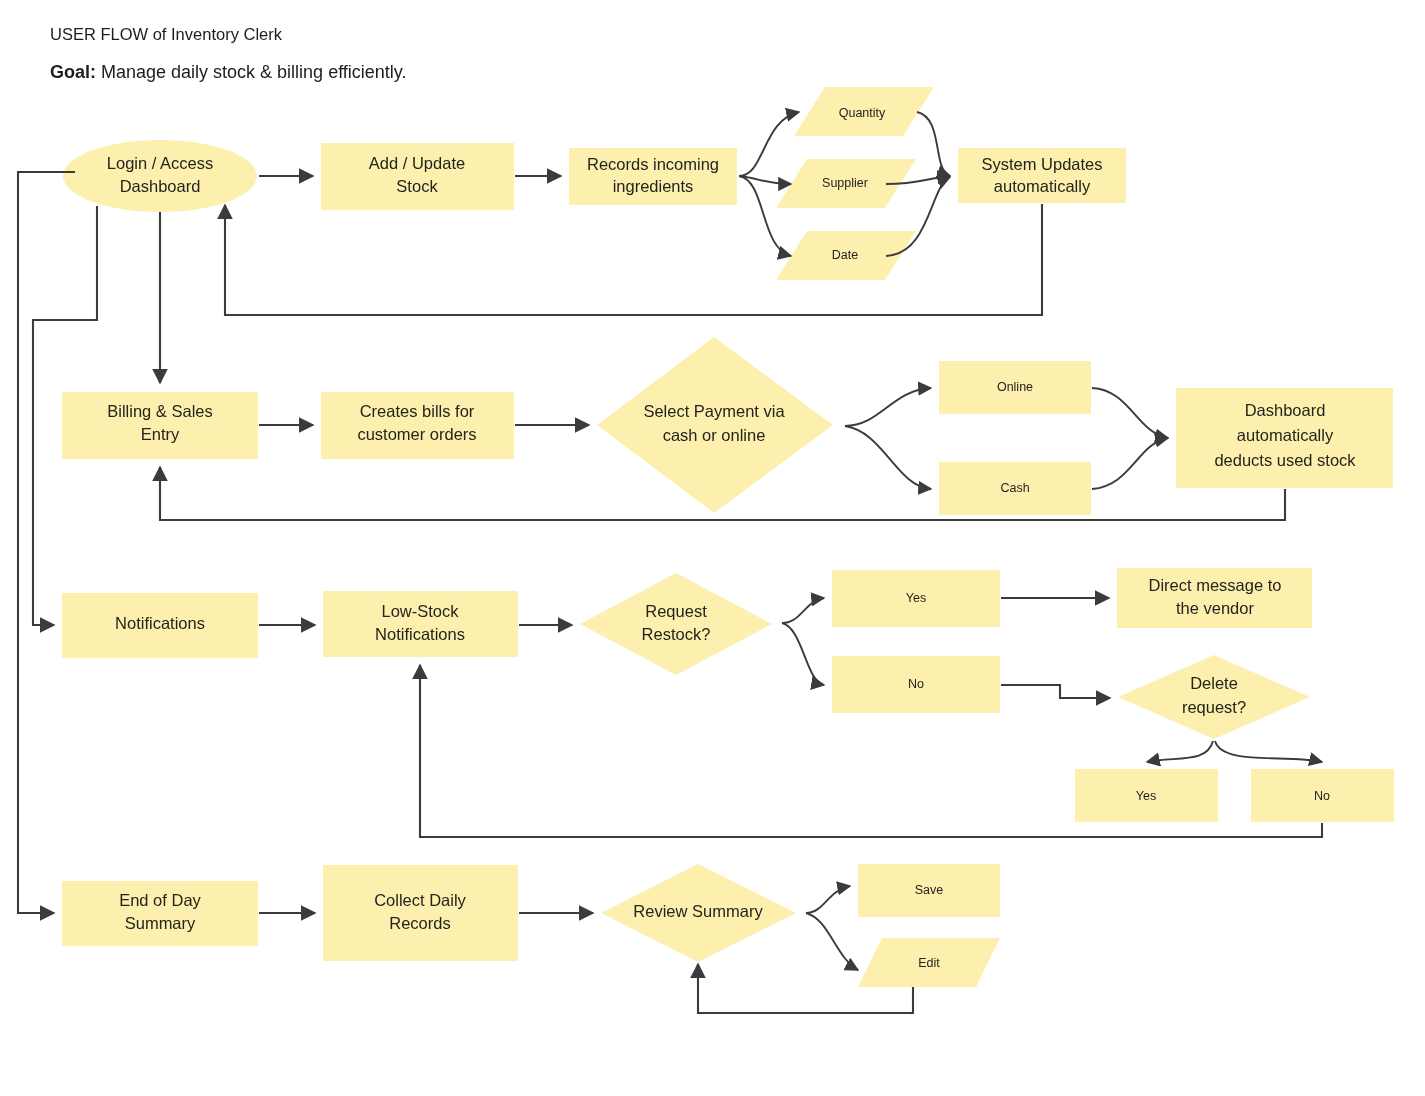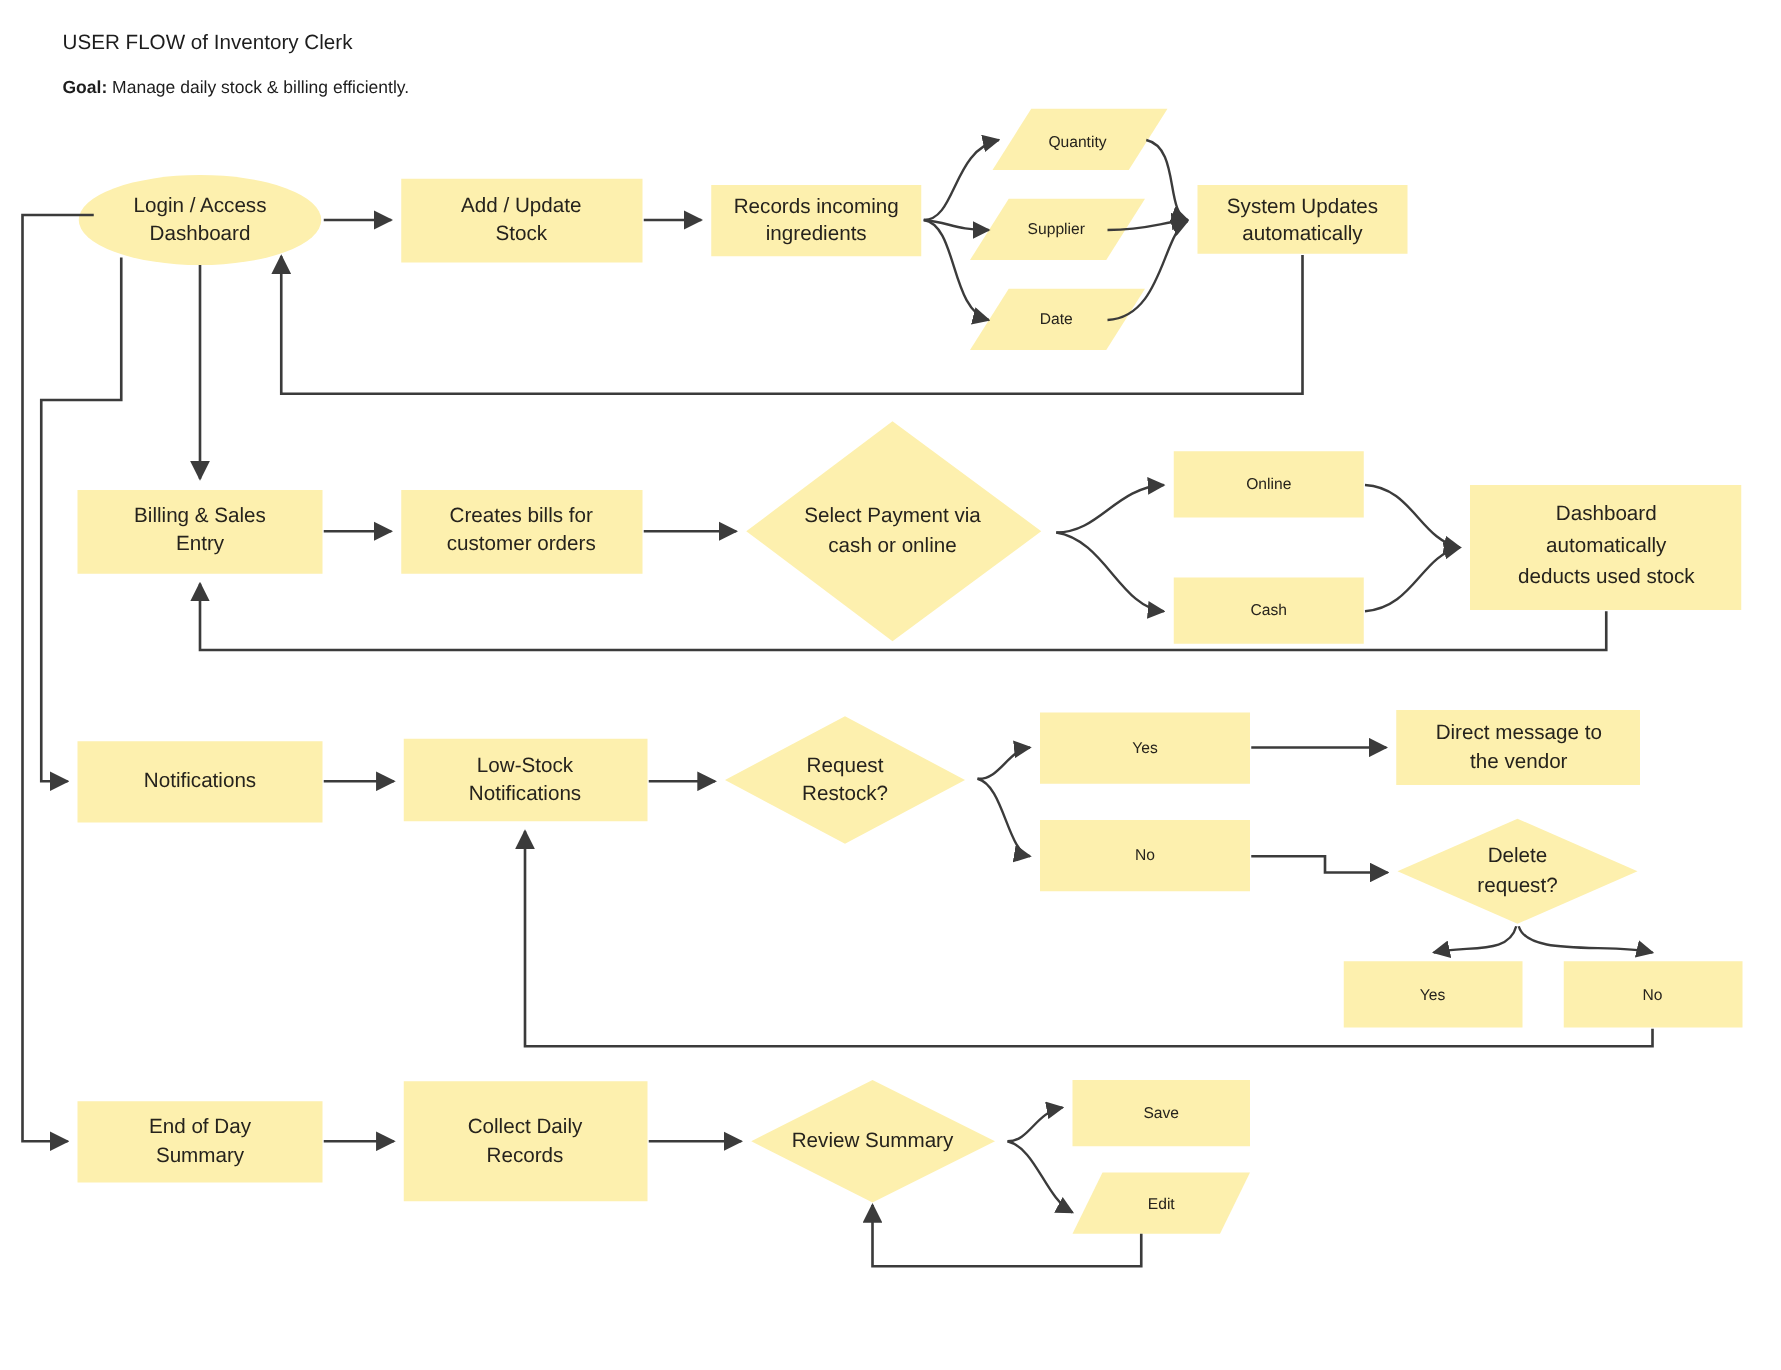--- a/index.html
+++ b/index.html
@@ -10,21 +10,21 @@
     overflow:hidden;
     position:relative;
   }
   #header{
     position:absolute;left:22px;top:22px;margin-left:28px;
   }
   #header .line1{
     font-size:16.5px;color:#1d1d1d;line-height:1.5;
   }
   #header .line2{
-    font-size:14px;color:#1d1d1d;line-height:1.5;margin-top:12px;
+    font-size:18px;color:#1d1d1d;line-height:1.5;margin-top:12px;
   }
   #header .line2 b{font-weight:bold;}
   svg#flow{
     position:absolute;left:0;top:0;width:1425px;height:1096px;
   }
   .shape{fill:#fdf0ae;stroke:none;}
   .nodelabel{
     font-family:"Liberation Sans", sans-serif;
     fill:#26231d;
     text-anchor:middle;

